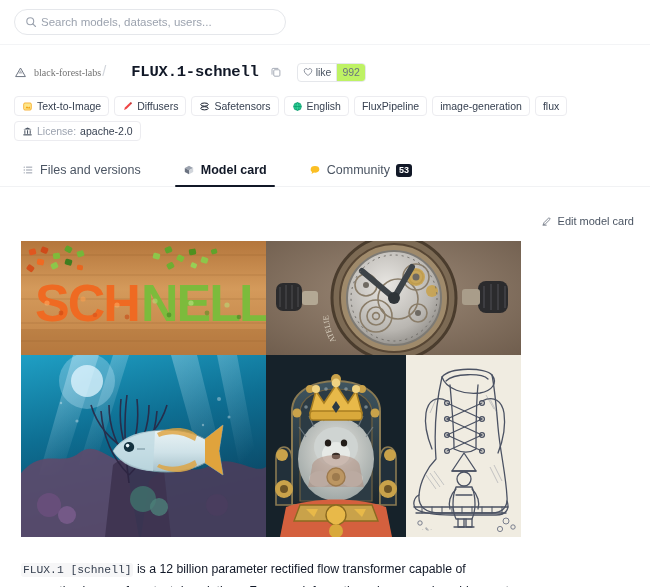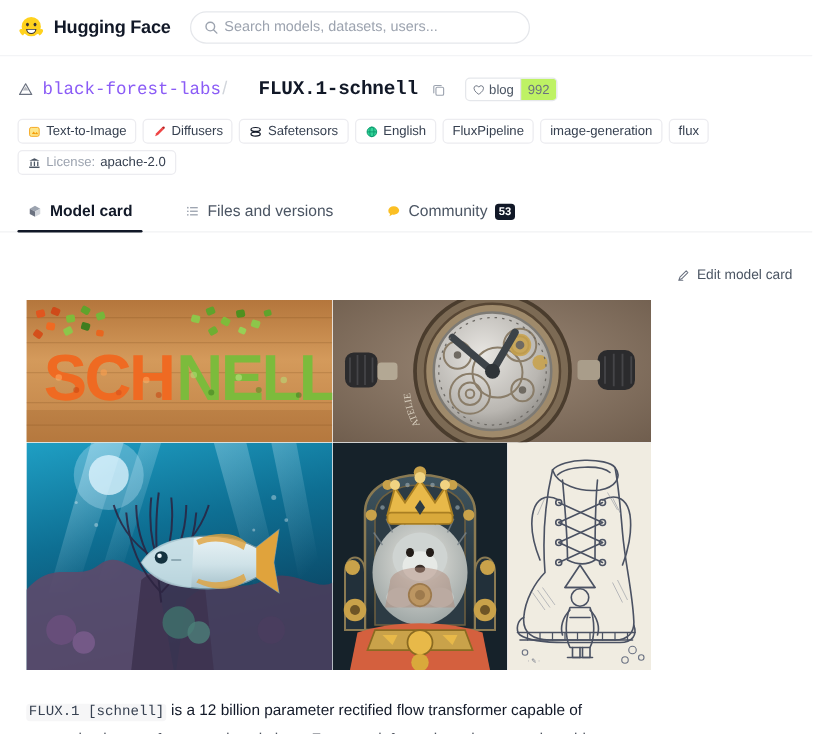--- a/index.html
+++ b/index.html
@@ -41,22 +41,22 @@
     font-size: 11.5px; color: #6b7280; width: 100%; padding: 0;
   }
   .search-input::placeholder { color: #9ca3af; }
 
   
   .model-head { padding: 16px 14px 0 14px; }
   .title-row { display: flex; align-items: center; gap: 7px; }
   .repo-type-icon { flex: none; display: block; }
   .title-text { font-size: 15px; line-height: 20px; white-space: nowrap; }
   .owner {
-    color: #8b5cf6; font-weight: 400; font-size: 14px;
-    font-family: Liberation Mono, monospace;
+    color: #737373; font-weight: 400; font-size: 10px;
+    font-family: Liberation Serif, serif;
   }
   .slash { color: #d1d5db; font-size: 14.5px; margin: 0 1px; }
   .repo-name {
     color: #111827; font-weight: 700; font-size: 15.5px;
     font-family: "Liberation Mono", monospace; letter-spacing: -0.2px; margin-left: 24px;
   }
   .copy-btn {
     flex: none; width: 16px; height: 16px;
     display: flex; align-items: center; justify-content: center;
     cursor: pointer; margin-left: 2px;
@@ -150,32 +150,20 @@
     background: #f6f6f7; border-radius: 3px; padding: 1px 2px;
   }
   .link { color: #111827; text-decoration: underline; cursor: pointer; }
 </style>
 </head>
 <body>
 
 <div class="page">
 
   <div class="topbar">
-    <div class="brand">
-      <svg class="hf-logo" viewBox="0 0 32 32">
-        <circle cx="16" cy="15" r="11.2" fill="#ffd21e"></circle>
-        <path d="M5.6 18 C3.2 17 1.6 18.6 2.4 20.6 C3 22.2 4.6 24 6.4 25.4 L9.2 21.6 Z" fill="#ffd21e"></path>
-        <path d="M26.4 18 C28.8 17 30.4 18.6 29.6 20.6 C29 22.2 27.4 24 25.6 25.4 L22.8 21.6 Z" fill="#ffd21e"></path>
-        <ellipse cx="11.6" cy="12.6" rx="1.7" ry="2.1" fill="#3a3335"></ellipse>
-        <ellipse cx="20.4" cy="12.6" rx="1.7" ry="2.1" fill="#3a3335"></ellipse>
-        <path d="M10 17.6 h12 a6 6 0 0 1 -12 0 z" fill="#3a3335"></path>
-        <path d="M11.3 18.6 h9.4 a4.8 4.8 0 0 1 -9.4 0 z" fill="#ffffff"></path>
-      </svg>
-      <span class="brand-name">Hugging Face</span>
-    </div>
 
     <div class="search">
       <svg width="12" height="12" viewBox="0 0 16 16" fill="none">
         <circle cx="7" cy="7" r="4.6" stroke="#9ca3af" stroke-width="1.5"></circle>
         <line x1="10.4" y1="10.4" x2="14" y2="14" stroke="#9ca3af" stroke-width="1.5" stroke-linecap="round"></line>
       </svg>
       <input class="search-input" type="text" placeholder="Search models, datasets, users..." style="">
     </div>
   </div>
 
@@ -195,21 +183,21 @@
           <rect x="5" y="5" width="8.2" height="8.6" rx="1.4" stroke="#9ca3af" stroke-width="1.2"></rect>
           <path d="M10.6 3.2 H4.1 A1.4 1.4 0 0 0 2.7 4.6 V11" stroke="#9ca3af" stroke-width="1.2" stroke-linecap="round"></path>
         </svg>
       </div>
 
       <div class="like-btn">
         <span class="like-main">
           <svg width="10" height="10" viewBox="0 0 16 16" fill="none">
             <path d="M8 13.4 C8 13.4 1.9 10 1.9 5.8 A3.2 3.2 0 0 1 8 4.4 A3.2 3.2 0 0 1 14.1 5.8 C14.1 10 8 13.4 8 13.4 Z" stroke="#6b7280" stroke-width="1.2" stroke-linejoin="round" fill="none"></path>
           </svg>
-          <span>blog</span>
+          <span>like</span>
         </span>
         <span class="like-count">992</span>
       </div>
     </div>
 
     <div class="tags">
 
       <div class="tag">
         <svg class="tag-ico" width="11" height="11" viewBox="0 0 16 16">
           <rect x="2.4" y="2.8" width="11.2" height="10.4" rx="2" fill="#fde68a" stroke="#f59e0b" stroke-width="1"></rect>
@@ -263,40 +251,40 @@
           <rect x="11.2" y="6.2" width="1.5" height="5.2" fill="#4b5563"></rect>
           <rect x="2" y="12" width="12" height="1.7" fill="#4b5563"></rect>
         </svg>
         <span class="tag-lic-label">License:</span>
         <span class="tag-lic-value">apache-2.0</span>
       </div>
     </div>
   </div>
 
   <div class="tabs">
-
-    <div class="tab active">
-      <svg width="12" height="12" viewBox="0 0 16 16">
-        <path d="M8 2.2 L13.6 5.2 L8 8.2 L2.4 5.2 Z" fill="#9ca3af"></path>
-        <path d="M2.4 5.2 L8 8.2 V13.8 L2.4 10.8 Z" fill="#6b7280"></path>
-        <path d="M13.6 5.2 L8 8.2 V13.8 L13.6 10.8 Z" fill="#d1d5db"></path>
-      </svg>
-      <span>Model card</span>
-    </div>
 
     <div class="tab">
       <svg width="12" height="12" viewBox="0 0 16 16">
         <circle cx="3" cy="4.2" r="0.9" fill="#9ca3af"></circle>
         <circle cx="3" cy="8" r="0.9" fill="#9ca3af"></circle>
         <circle cx="3" cy="11.8" r="0.9" fill="#9ca3af"></circle>
         <rect x="5.4" y="3.5" width="8.2" height="1.4" fill="#9ca3af"></rect>
         <rect x="5.4" y="7.3" width="8.2" height="1.4" fill="#9ca3af"></rect>
         <rect x="5.4" y="11.1" width="8.2" height="1.4" fill="#9ca3af"></rect>
       </svg>
       <span>Files and versions</span>
+    </div>
+
+    <div class="tab active">
+      <svg width="12" height="12" viewBox="0 0 16 16">
+        <path d="M8 2.2 L13.6 5.2 L8 8.2 L2.4 5.2 Z" fill="#9ca3af"></path>
+        <path d="M2.4 5.2 L8 8.2 V13.8 L2.4 10.8 Z" fill="#6b7280"></path>
+        <path d="M13.6 5.2 L8 8.2 V13.8 L13.6 10.8 Z" fill="#d1d5db"></path>
+      </svg>
+      <span>Model card</span>
     </div>
 
     <div class="tab">
       <svg width="12" height="12" viewBox="0 0 16 16">
         <path d="M2.2 7.2 A5.6 4.4 0 0 1 13.8 7.2 A5.6 4.4 0 0 1 6.6 11.4 L3.4 13.4 L4.1 10.8 A4.4 3.8 0 0 1 2.2 7.2 Z" fill="#fbbf24"></path>
       </svg>
       <span>Community</span>
       <span class="badge">53</span>
     </div>
   </div>

